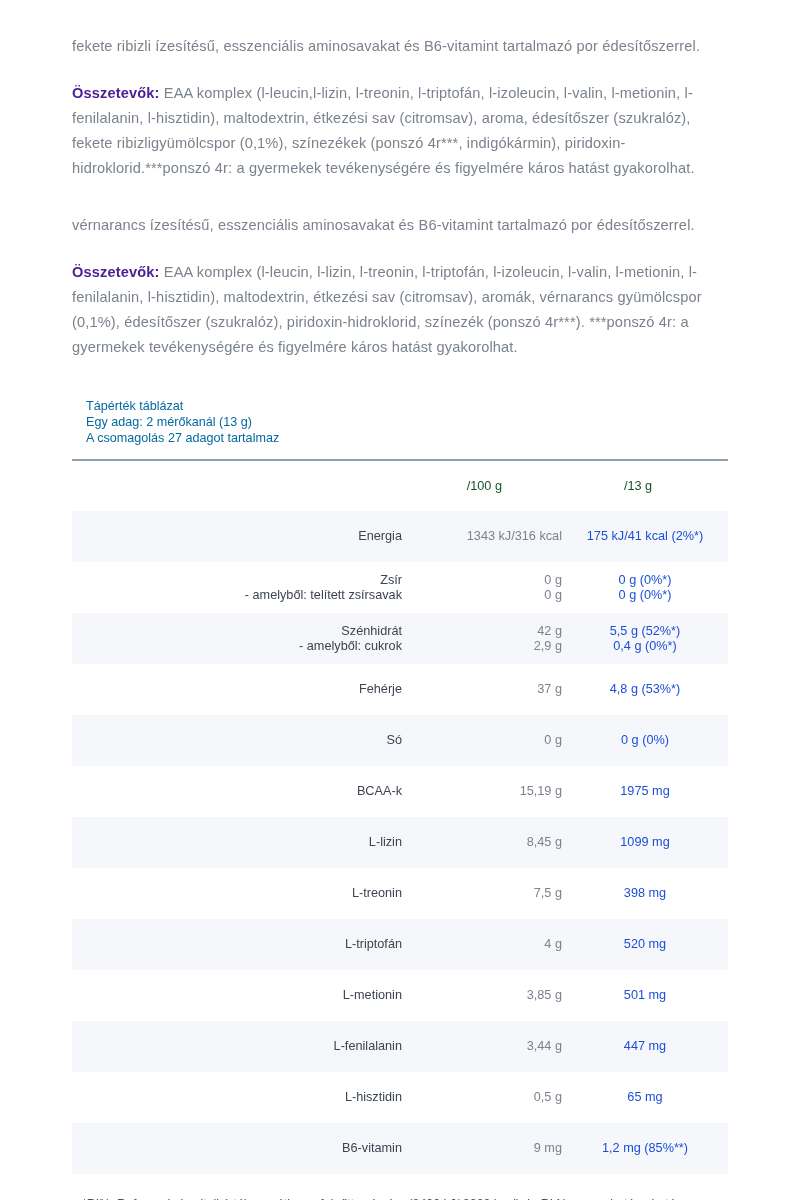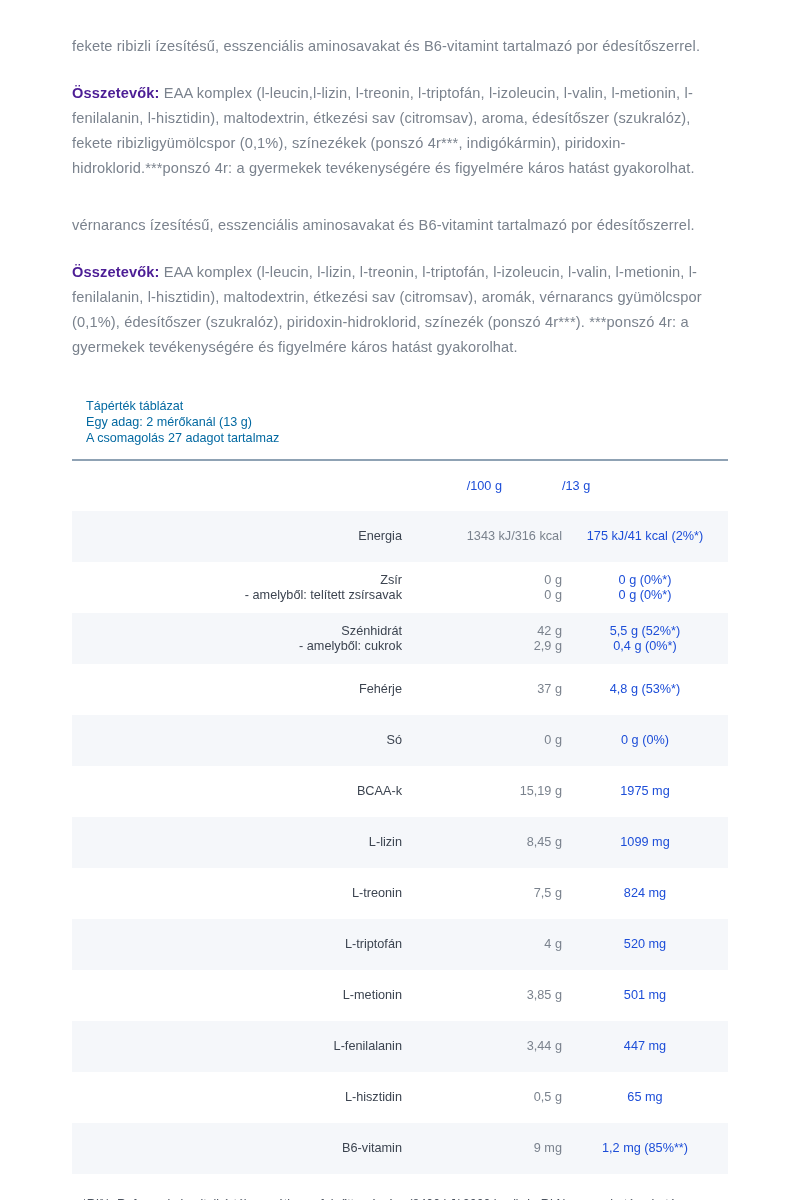--- a/index.html
+++ b/index.html
@@ -89,30 +89,30 @@
   table.nutri col.c-13    { width: 166px; }
 
   table.nutri th,
   table.nutri td {
     padding: 0;
     vertical-align: middle;
   }
   tr.head-row th {
     height: 50px;
     font-weight: 400;
-    color: #1d4ed8;
+    color: #14532d;
     font-size: 12.7px;
   }
   tr.head-row th.h-label { text-align: left; }
   tr.head-row th.h-100 {
     text-align: right;
     padding-right: 60px;
   }
   tr.head-row th.h-13 {
-    text-align: left;
+    text-align: center;
     padding-right: 14px;
   }
 
   tr.data-row { height: 51px; }
   tr.data-row.alt { background: #f5f7fa; }
   tr.data-row.plain { background: #ffffff; }
 
   td.cell-label {
     text-align: right;
     padding-left: 16px;
@@ -290,21 +290,21 @@
         </tr>
 
         <tr class="data-row plain">
           <td class="cell-label">
             <span class="line2">L-treonin</span>
           </td>
           <td class="cell-100">
             <span class="line2">7,5 g</span>
           </td>
           <td class="cell-13">
-            <span class="line2">824 mg</span>
+            <span class="line2">398 mg</span>
           </td>
         </tr>
 
         <tr class="data-row alt">
           <td class="cell-label">
             <span class="line2">L-triptofán</span>
           </td>
           <td class="cell-100">
             <span class="line2">4 g</span>
           </td>

